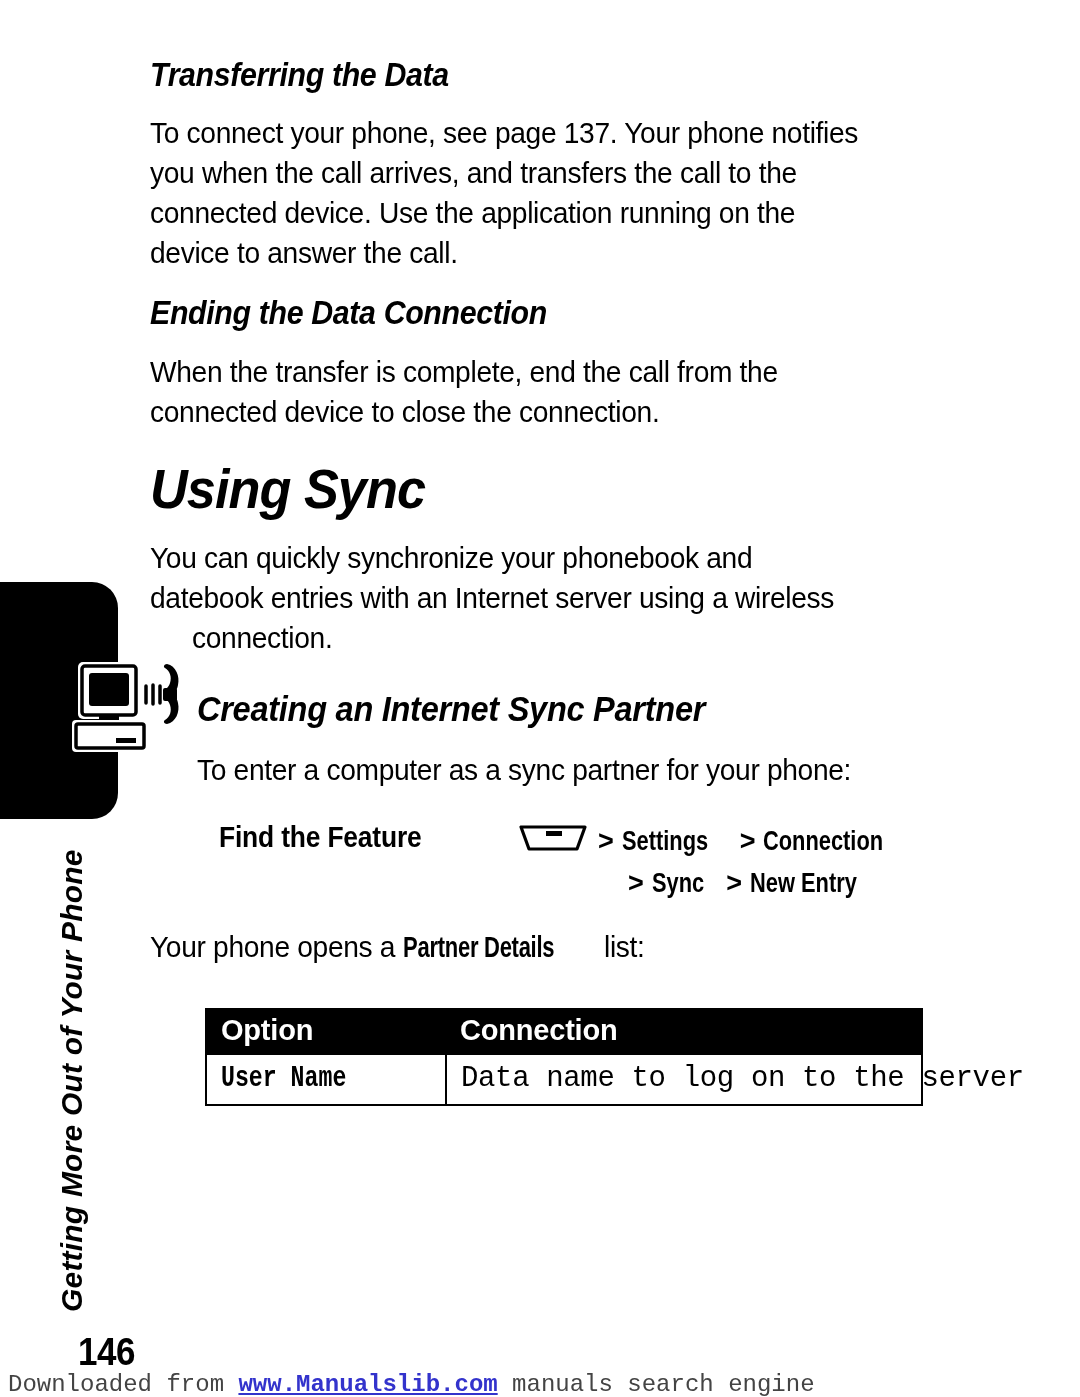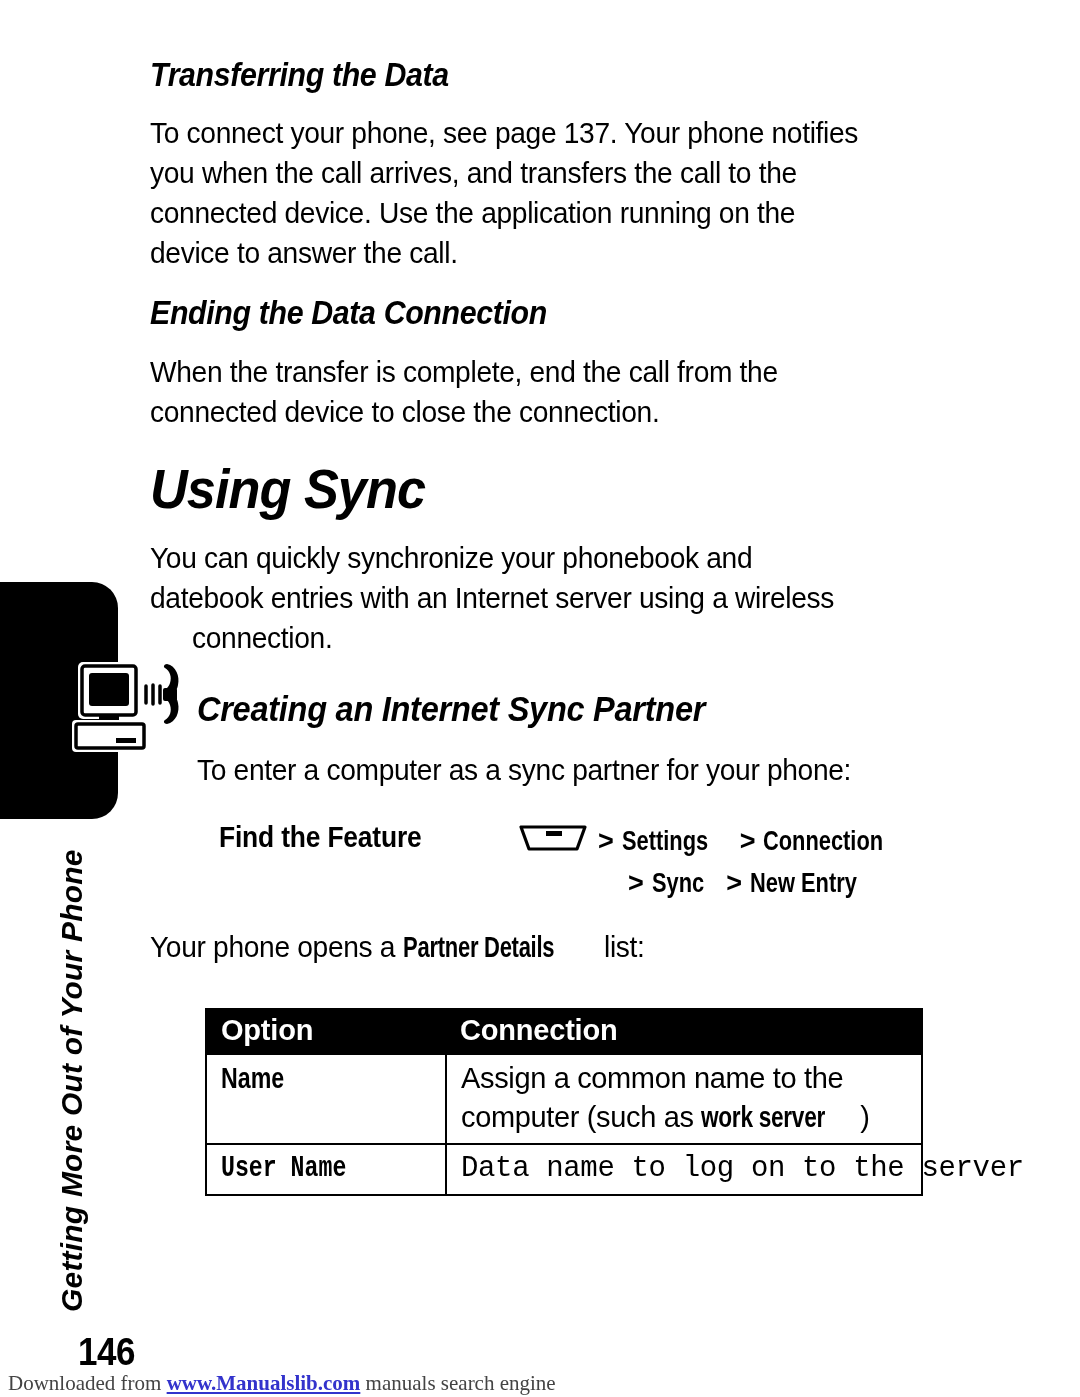--- a/index.html
+++ b/index.html
@@ -218,22 +218,22 @@
     letter-spacing: -0.5px;
     transform: scaleX(0.92);
     transform-origin: left top;
   }
 
   
   .footer {
     position: absolute;
     left: 8px;
     top: 1371px;
-    font-family: Liberation Serif, serif;
-    font-size: 21px;
+    font-family: Liberation Mono, monospace;
+    font-size: 24px;
     color: #444444;
     white-space: nowrap;
   }
   .footer a {
     color: #3333cc;
     text-decoration: underline;
     font-weight: bold;
   }
 </style>
 </head>
@@ -325,27 +325,20 @@
         <col class="c1">
         <col class="c2">
       </colgroup>
     <thead>
       <tr>
         <th>Option</th>
         <th>Connection</th>
       </tr>
     </thead>
     <tbody>
-      <tr class="tall">
-        <td class="optcell"><span class="optname">Name</span></td>
-        <td class="desc">
-          <span class="ln">Assign a common name to the</span>
-          <span class="ln"><span>computer (such as </span><span class="bold-cond">work server</span><span>)</span></span>
-        </td>
-      </tr>
       <tr class="short">
         <td class="optcell"><span class="optname">User Name</span></td>
         <td class="desc">
           <span class="ln">Data name to log on to the server</span>
         </td>
       </tr>
     </tbody>
   </table>
 
   <div class="page-number">146</div>

